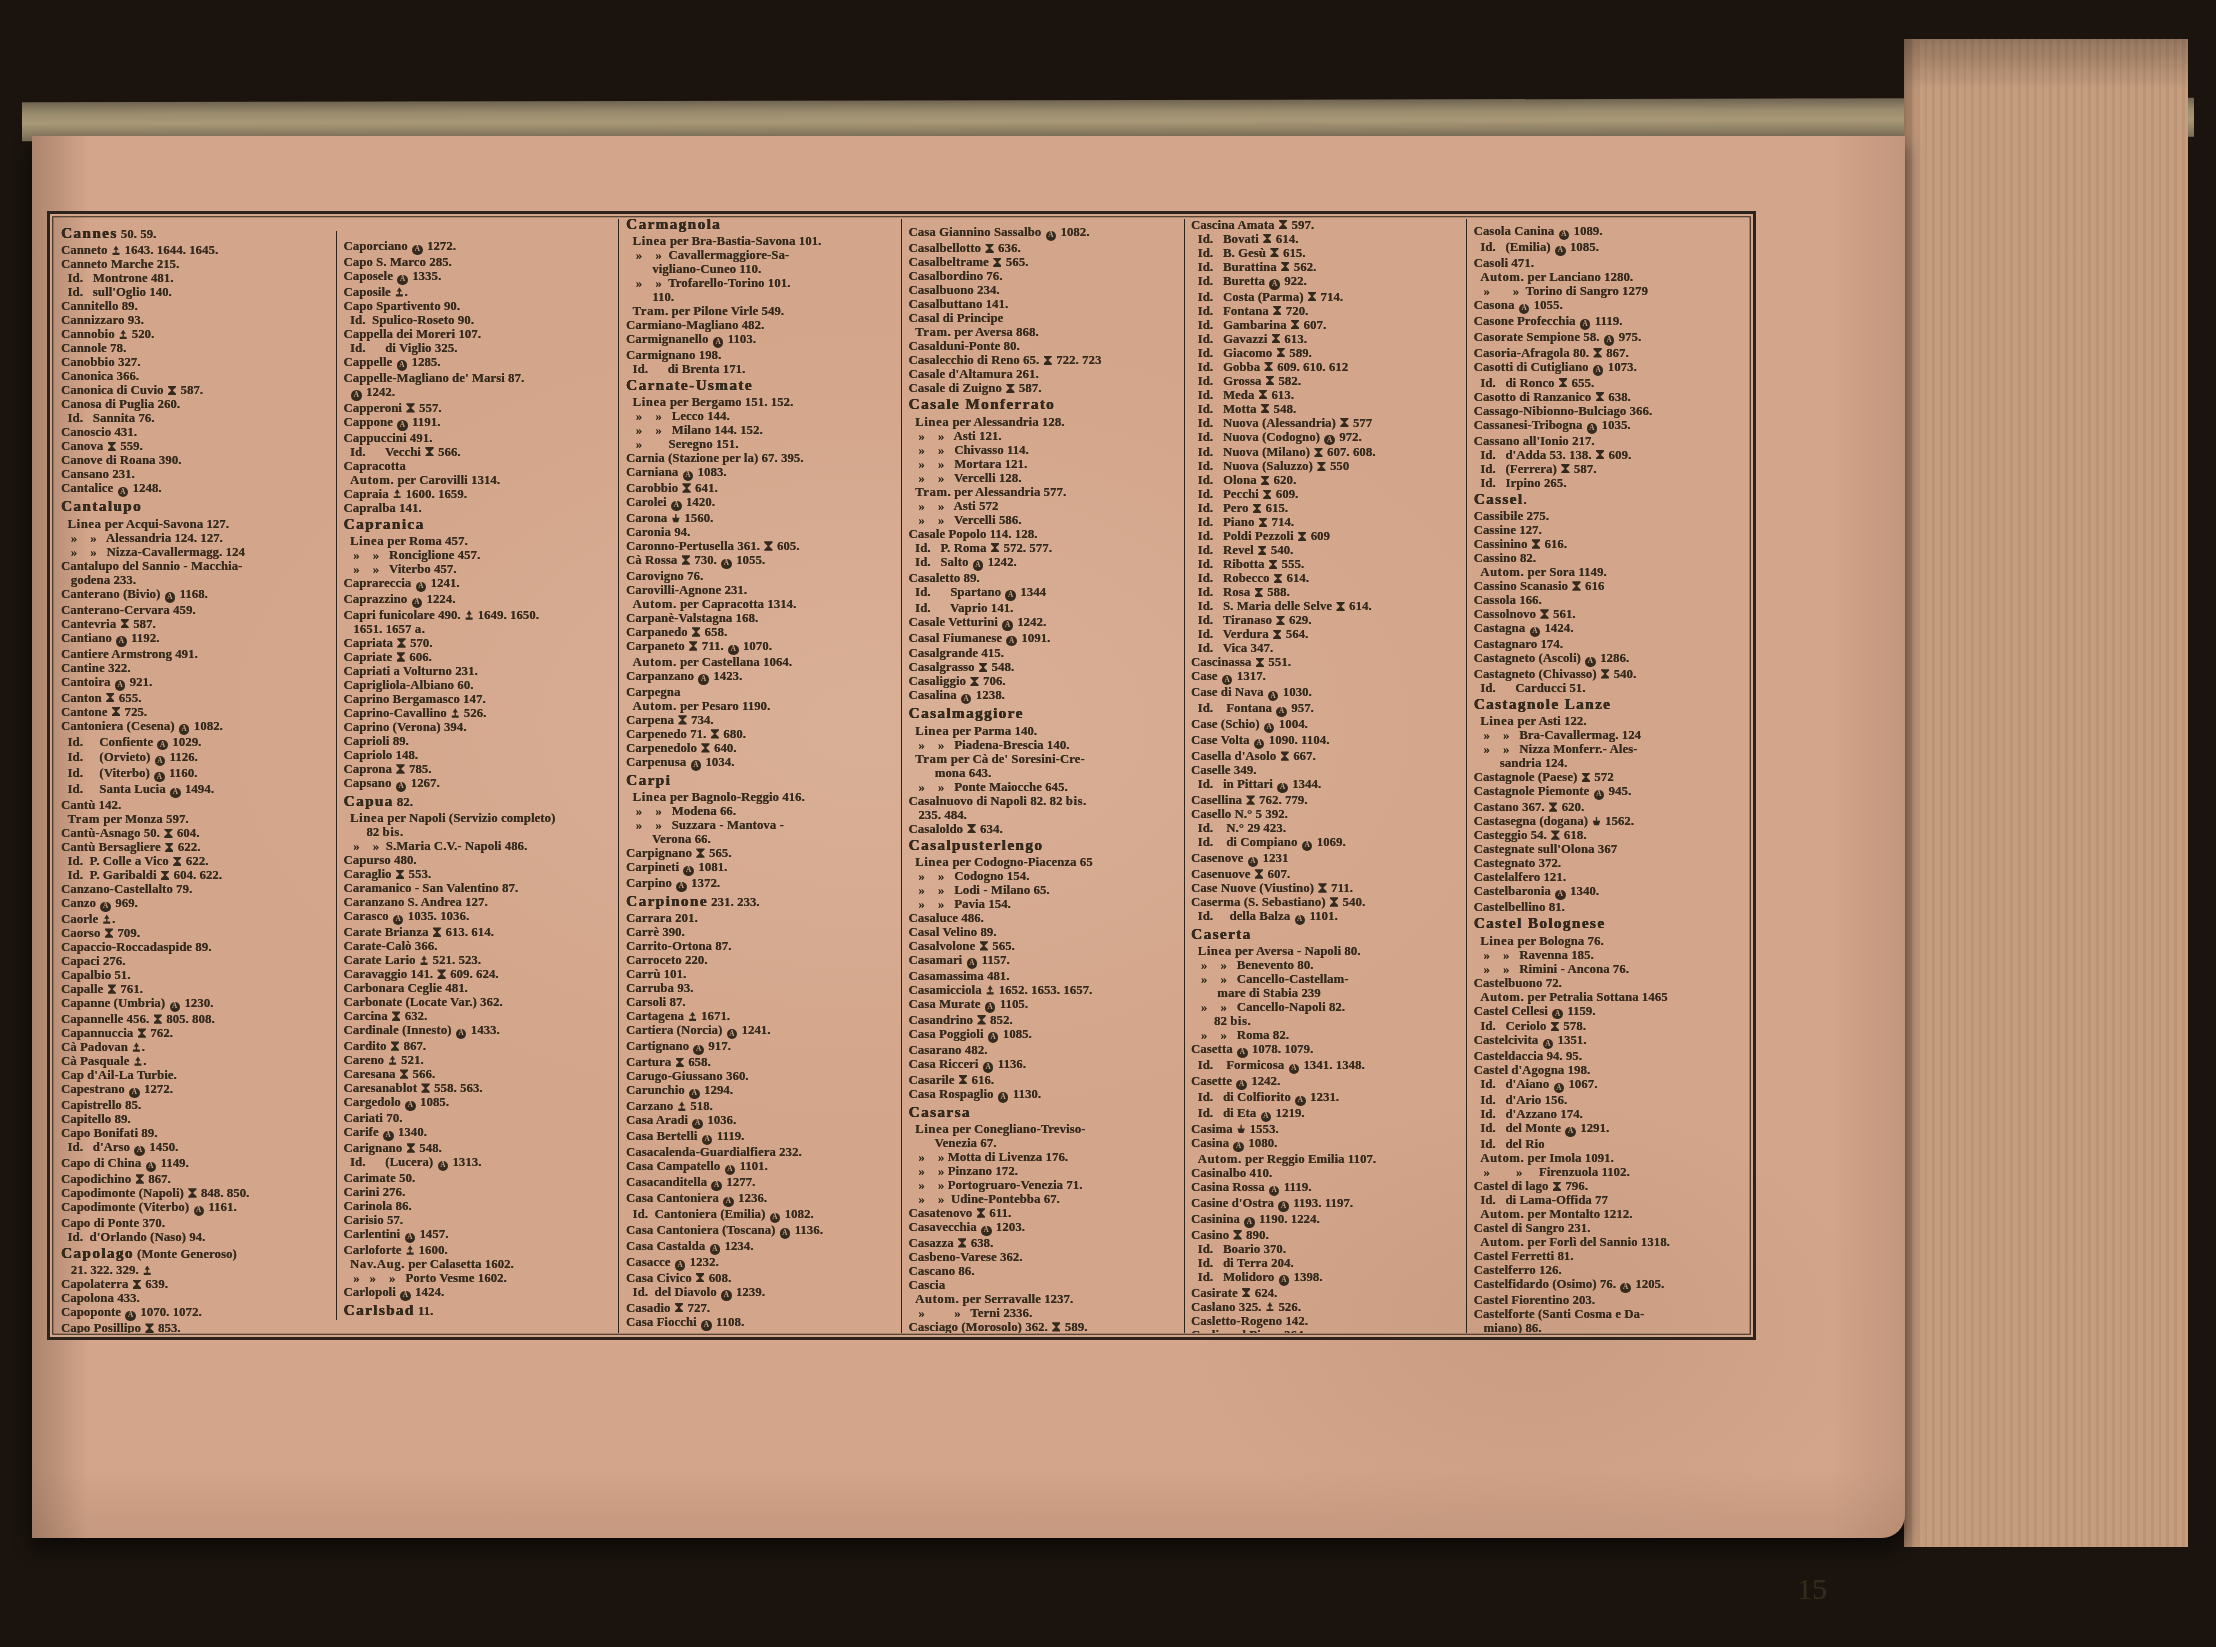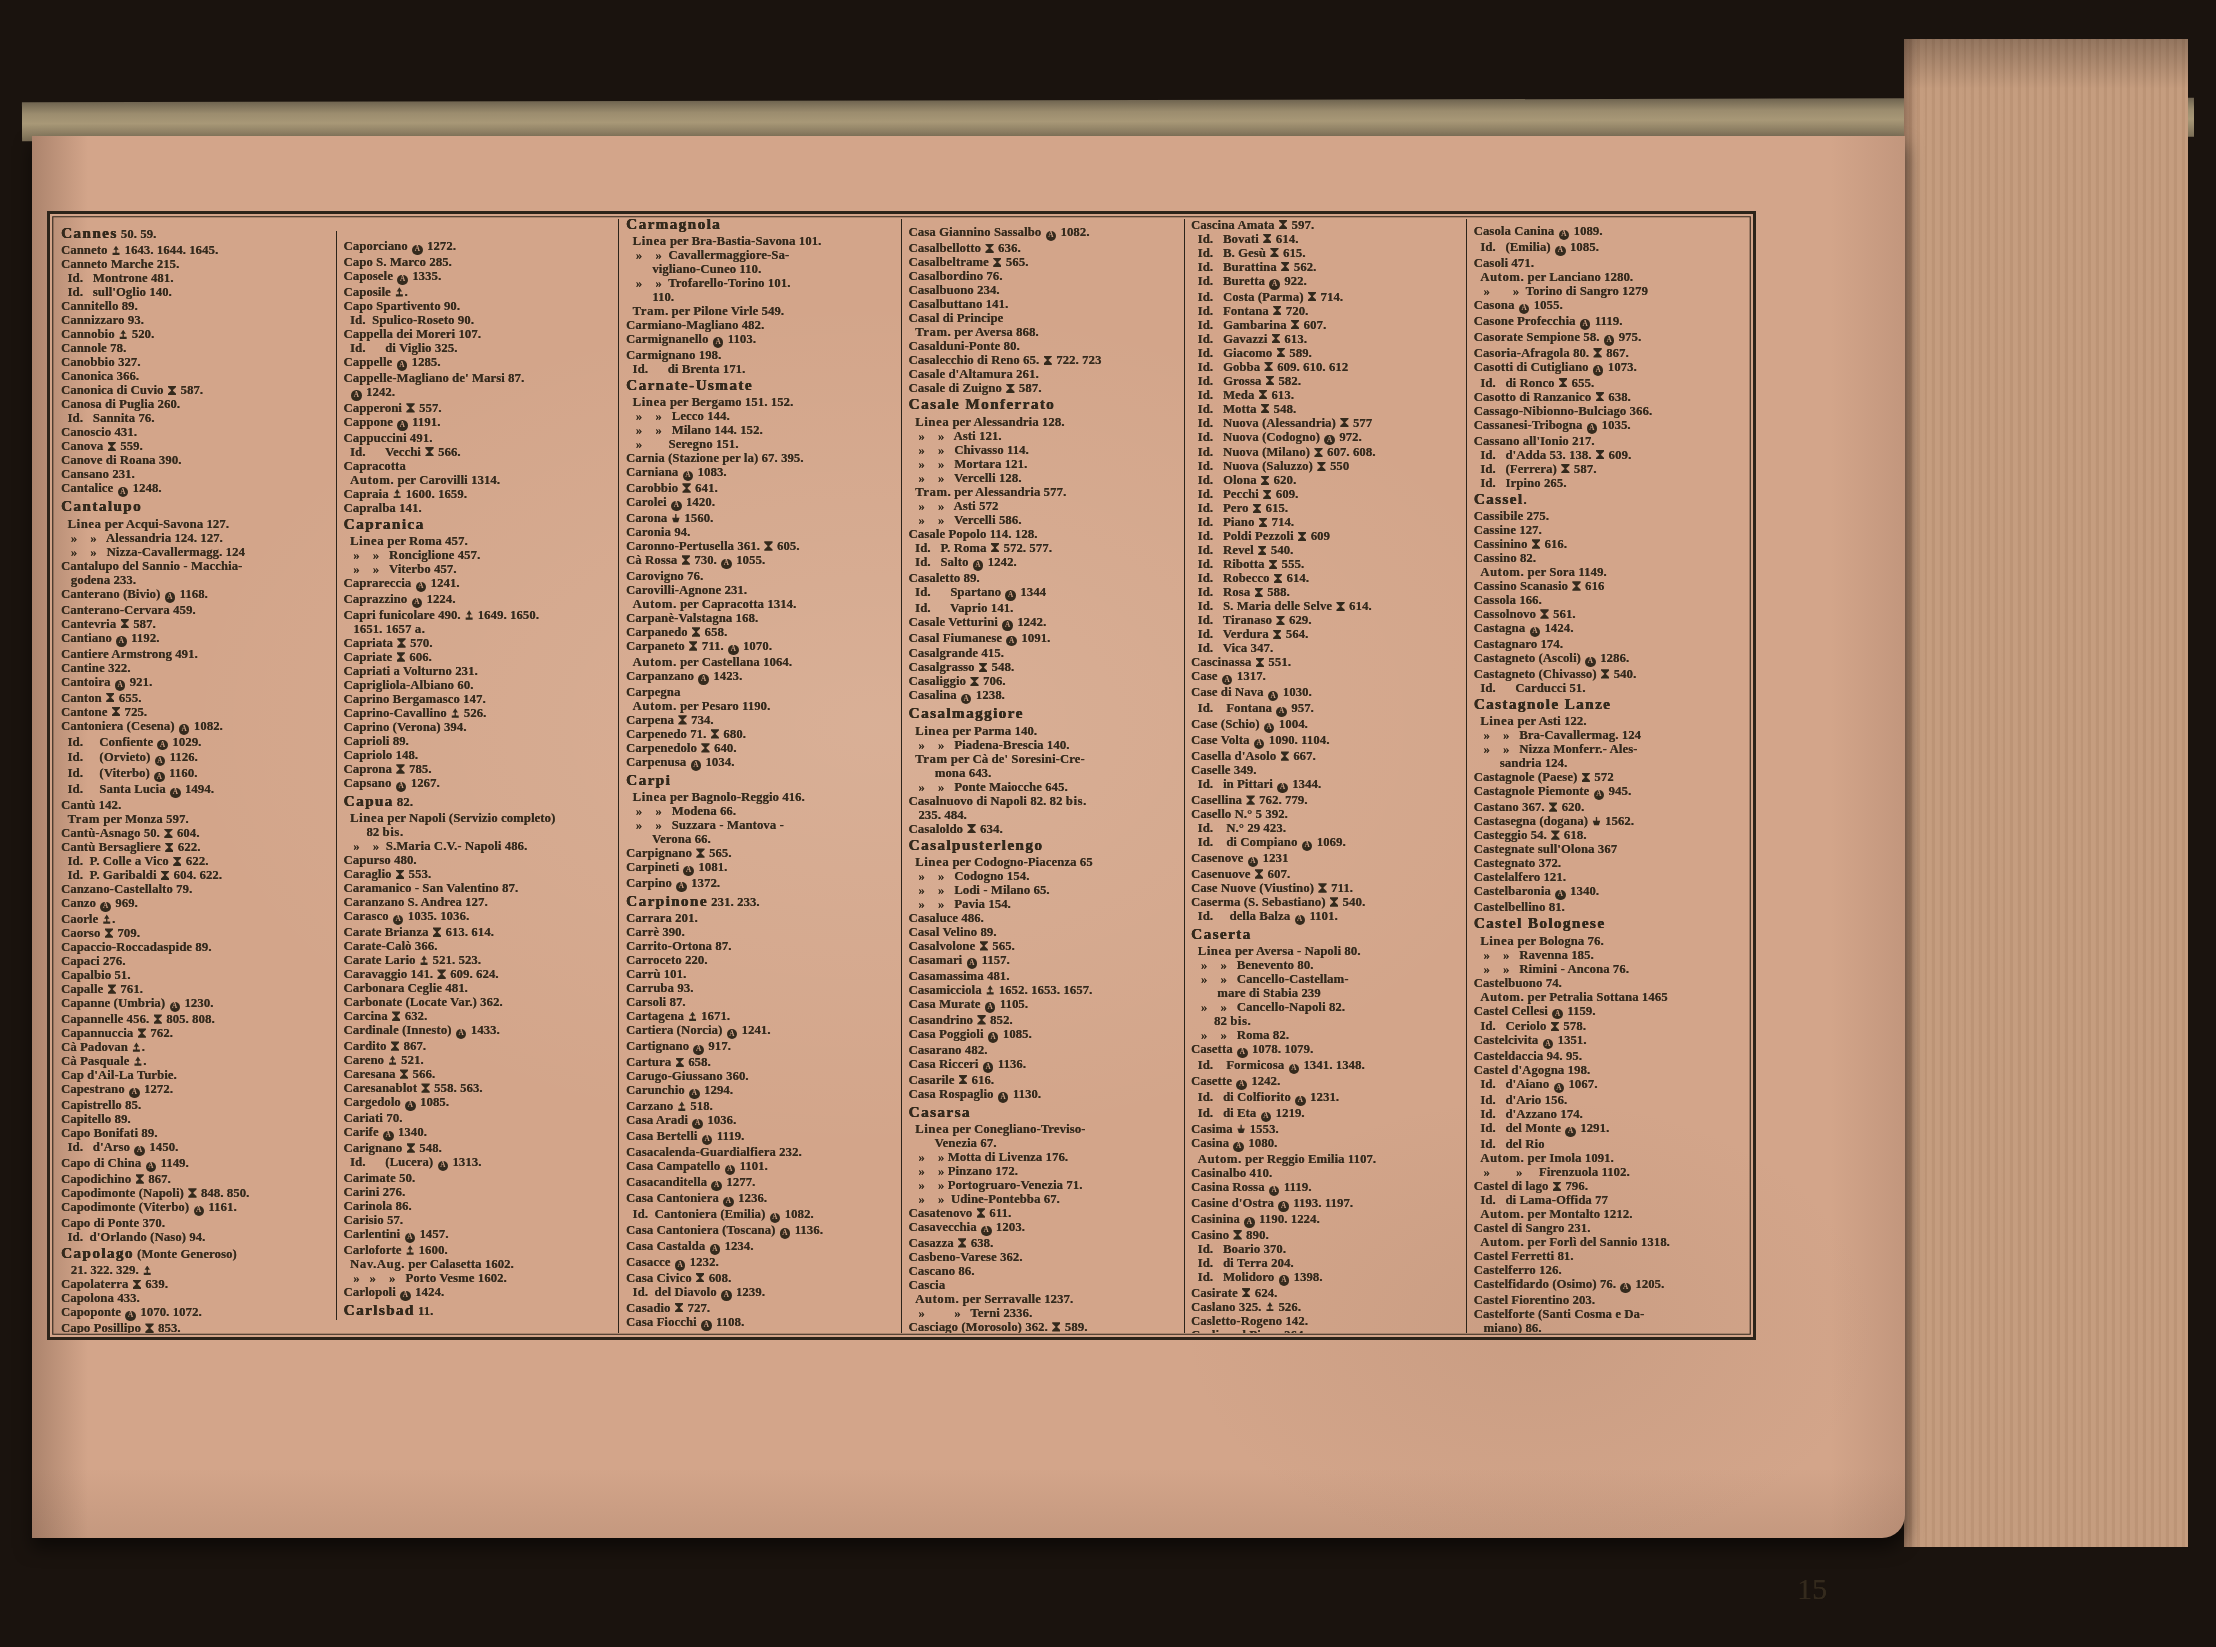--- a/index.html
+++ b/index.html
@@ -520,21 +520,21 @@
           <div class="line">Casteggio 54. <span class="ic icT"></span> 618.</div>
           <div class="line">Castegnate sull'Olona 367</div>
           <div class="line">Castegnato 372.</div>
           <div class="line">Castelalfero 121.</div>
           <div class="line">Castelbaronia <span class="ic icA">A</span> 1340.</div>
           <div class="line">Castelbellino 81.</div>
           <div class="line hwline"><span class="hw">Castel Bolognese</span></div>
           <div class="line">  <span class="it">Linea</span> per Bologna 76.</div>
           <div class="line">   »    »   Ravenna 185.</div>
           <div class="line">   »    »   Rimini - Ancona 76.</div>
-          <div class="line">Castelbuono 74.</div>
+          <div class="line">Castelbuono 72.</div>
           <div class="line">  <span class="it">Autom.</span> per Petralia Sottana 1465</div>
           <div class="line">Castel Cellesi <span class="ic icA">A</span> 1159.</div>
           <div class="line">  Id.   Ceriolo <span class="ic icT"></span> 578.</div>
           <div class="line">Castelcivita <span class="ic icA">A</span> 1351.</div>
           <div class="line">Casteldaccia 94. 95.</div>
           <div class="line">Castel d'Agogna 198.</div>
           <div class="line">  Id.   d'Aiano <span class="ic icA">A</span> 1067.</div>
           <div class="line">  Id.   d'Ario 156.</div>
           <div class="line">  Id.   d'Azzano 174.</div>
           <div class="line">  Id.   del Monte <span class="ic icA">A</span> 1291.</div>

